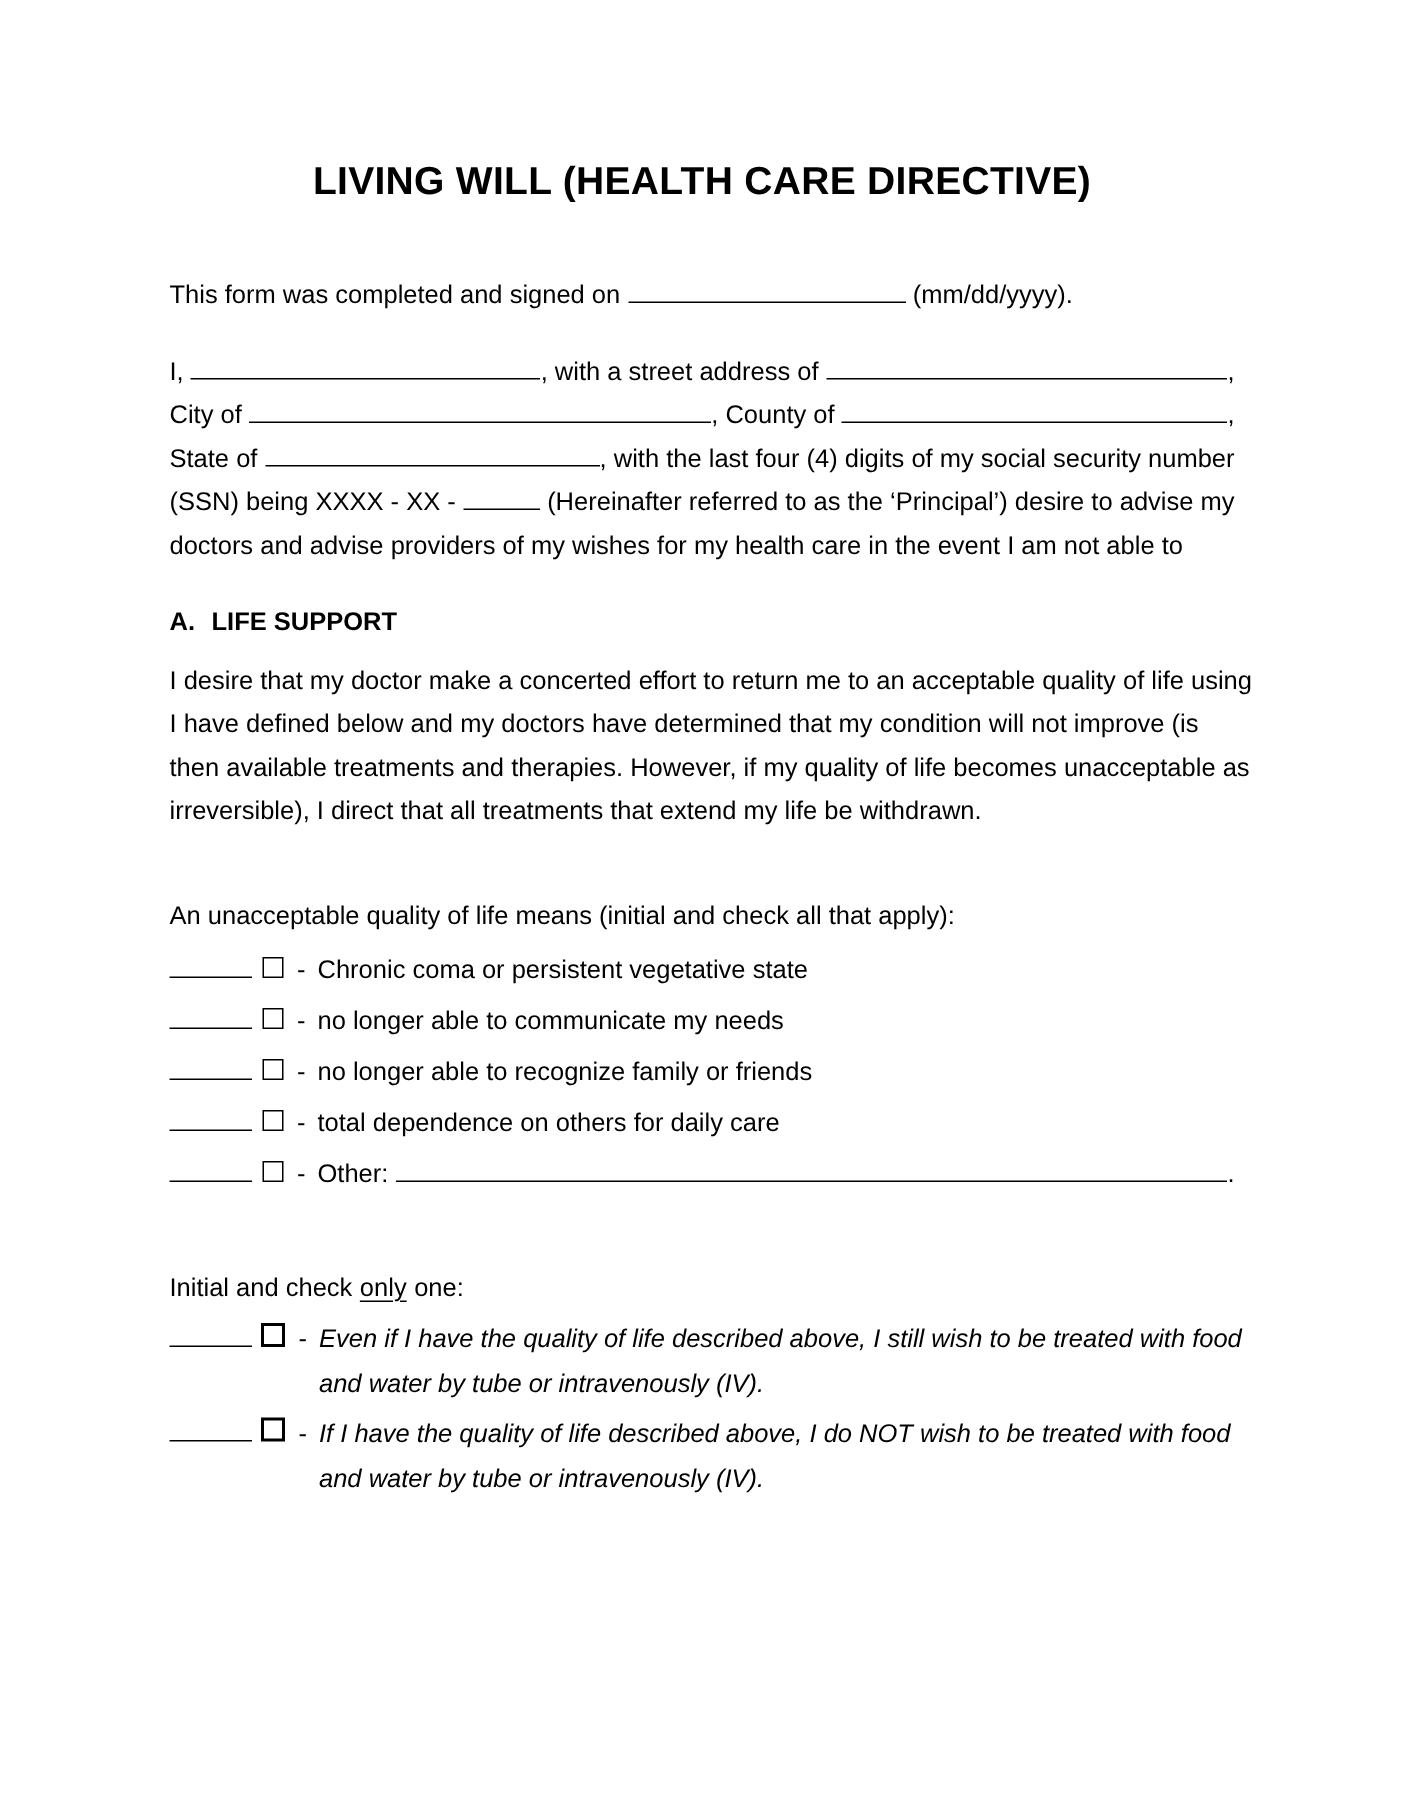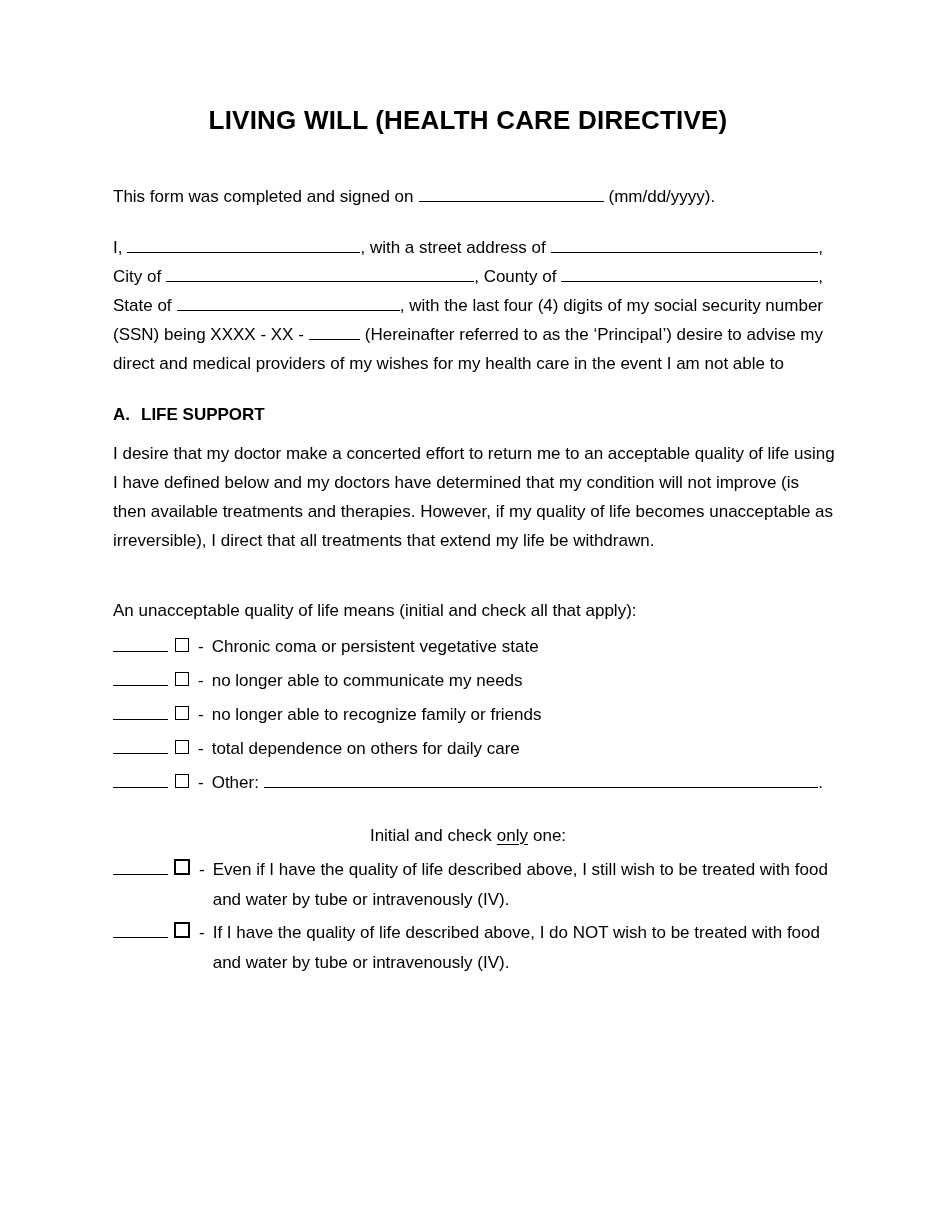--- a/index.html
+++ b/index.html
@@ -57,26 +57,26 @@
     margin-left: 7px;
   }
   .checkbox-bold {
     width: 16px; height: 16px;
     border: 2.4px solid #000;
     margin-left: 6px;
   }
   .dash { margin-left: 9px; }
   .check-label { margin-left: 8px; }
 
-  .single-intro { margin-top: 19px; display: flex; align-items: baseline; line-height: 29px; white-space: nowrap; justify-content: center; }
+  .single-intro { margin-top: 42px; display: flex; align-items: baseline; line-height: 29px; white-space: nowrap; }
   .underlined { text-decoration: underline; text-underline-offset: 3px; }
 
   .opt-row { display: flex; align-items: baseline; margin-top: 5px; }
   .opt-row + .opt-row { margin-top: 3px; }
-  .opt-text { margin-left: 8px; flex: 1 1 auto; }
+  .opt-text { margin-left: 8px; flex: 1 1 auto; font-style: italic; }
   .opt-text .line { line-height: 30px; }
 </style>
 </head>
 <body>
 
 <div class="page">
 
   <h1 class="doc-title">LIVING WILL (HEALTH CARE DIRECTIVE)</h1>
 
   <div class="row dateline">
@@ -103,21 +103,21 @@
     <div class="row">
       <span>State of</span>
       <span class="blank blank-state ml"></span>
       <span>, with the last four (4) digits of my social security number</span>
     </div>
     <div class="row">
       <span>(SSN) being XXXX - XX -</span>
       <span class="blank blank-ssn ml"></span>
       <span class="ml">(Hereinafter referred to as the ‘Principal’) desire to advise my</span>
     </div>
-    <div class="line">direct and medical providers of my wishes for my health care in the event I am not able to</div>
+    <div class="line">doctors and advise providers of my wishes for my health care in the event I am not able to</div>
   </div>
 
   <div class="sec-head">
     <span>A.</span>
     <span class="sec-title">LIFE SUPPORT</span>
   </div>
 
   <div class="para">
     <div class="line">I desire that my doctor make a concerted effort to return me to an acceptable quality of life using</div>
     <div class="line">I have defined below and my doctors have determined that my condition will not improve (is</div>

